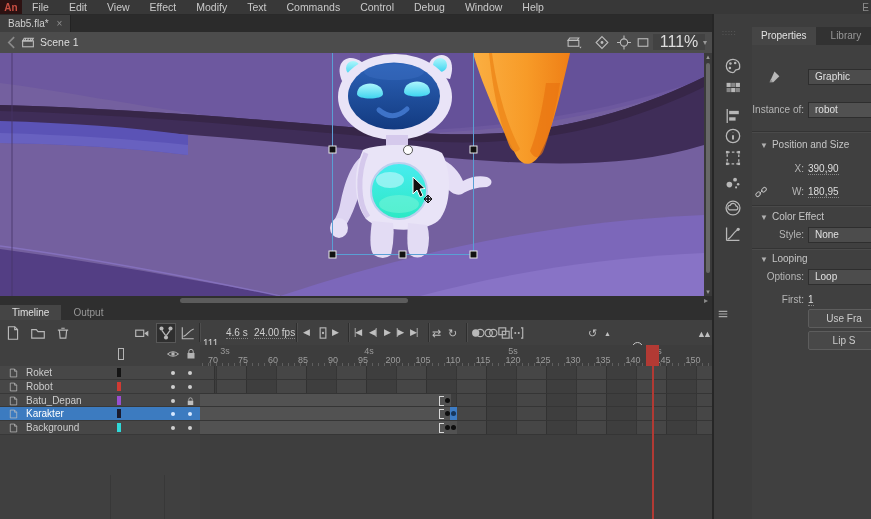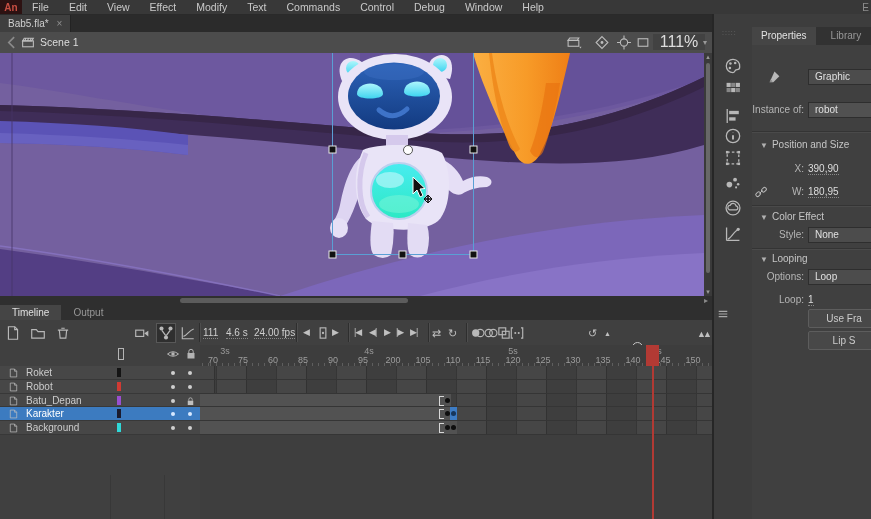--- a/index.html
+++ b/index.html
@@ -375,21 +375,21 @@
           <span class="plabel">Style:</span>
           <div class="pfield">None</div>
         </div>
         <div class="pdivider" style="top:203px;"></div>
         <div class="sec-head" style="top:208px;"><span class="tri">▼</span><span>Looping</span></div>
         <div class="prow" style="top:224px;">
           <span class="plabel">Options:</span>
           <div class="pfield">Loop</div>
         </div>
         <div class="prow" style="top:247px;">
-          <span class="plabel">Loop:</span>
+          <span class="plabel">First:</span>
           <span class="hot">1</span>
         </div>
         <div class="pbtn" style="top:264px;">Use Fra</div>
         <div class="pbtn" style="top:286px;">Lip S</div>
       </div>
     </div>
   </div>
 
   <div id="timeline" class="abs">
     <div id="tl-tabs">
@@ -428,21 +428,21 @@
             <path d="M3.8,5 L6.8,9 M10.2,5 L7.2,9" stroke="currentColor"></path>
           </svg>
         </div>
       <div class="tb-ico" style="left:180px;">
           <svg class="mini" viewBox="0 0 14 14">
             <path d="M2,2 v10 h10" fill="none" stroke="currentColor"></path>
             <path d="M3,10 C6,9.5 8,4.5 12,3.5" fill="none" stroke="currentColor"></path>
           </svg>
         </div>
       <div class="tb-sep" style="left:199px;"></div>
-      <span class="tb-txt" style="left:203px;">111</span>
+      <span class="tb-txt" style="left:203px;margin-top:11px;">111</span>
       <span class="tb-txt" style="left:226px;">4.6 s</span>
       <span class="tb-txt" style="left:254px;">24.00 fps</span>
       <div class="tb-sep" style="left:296px;"></div>
       <span class="tb-play" style="left:303px;">◀</span>
       <div class="tb-ico" style="left:315px;">
           <svg class="mini" viewBox="0 0 14 14">
             <rect x="4.5" y="2.5" width="5" height="9" fill="none" stroke="currentColor"></rect>
             <circle cx="7" cy="7" r="1" fill="currentColor"></circle>
           </svg>
         </div>

